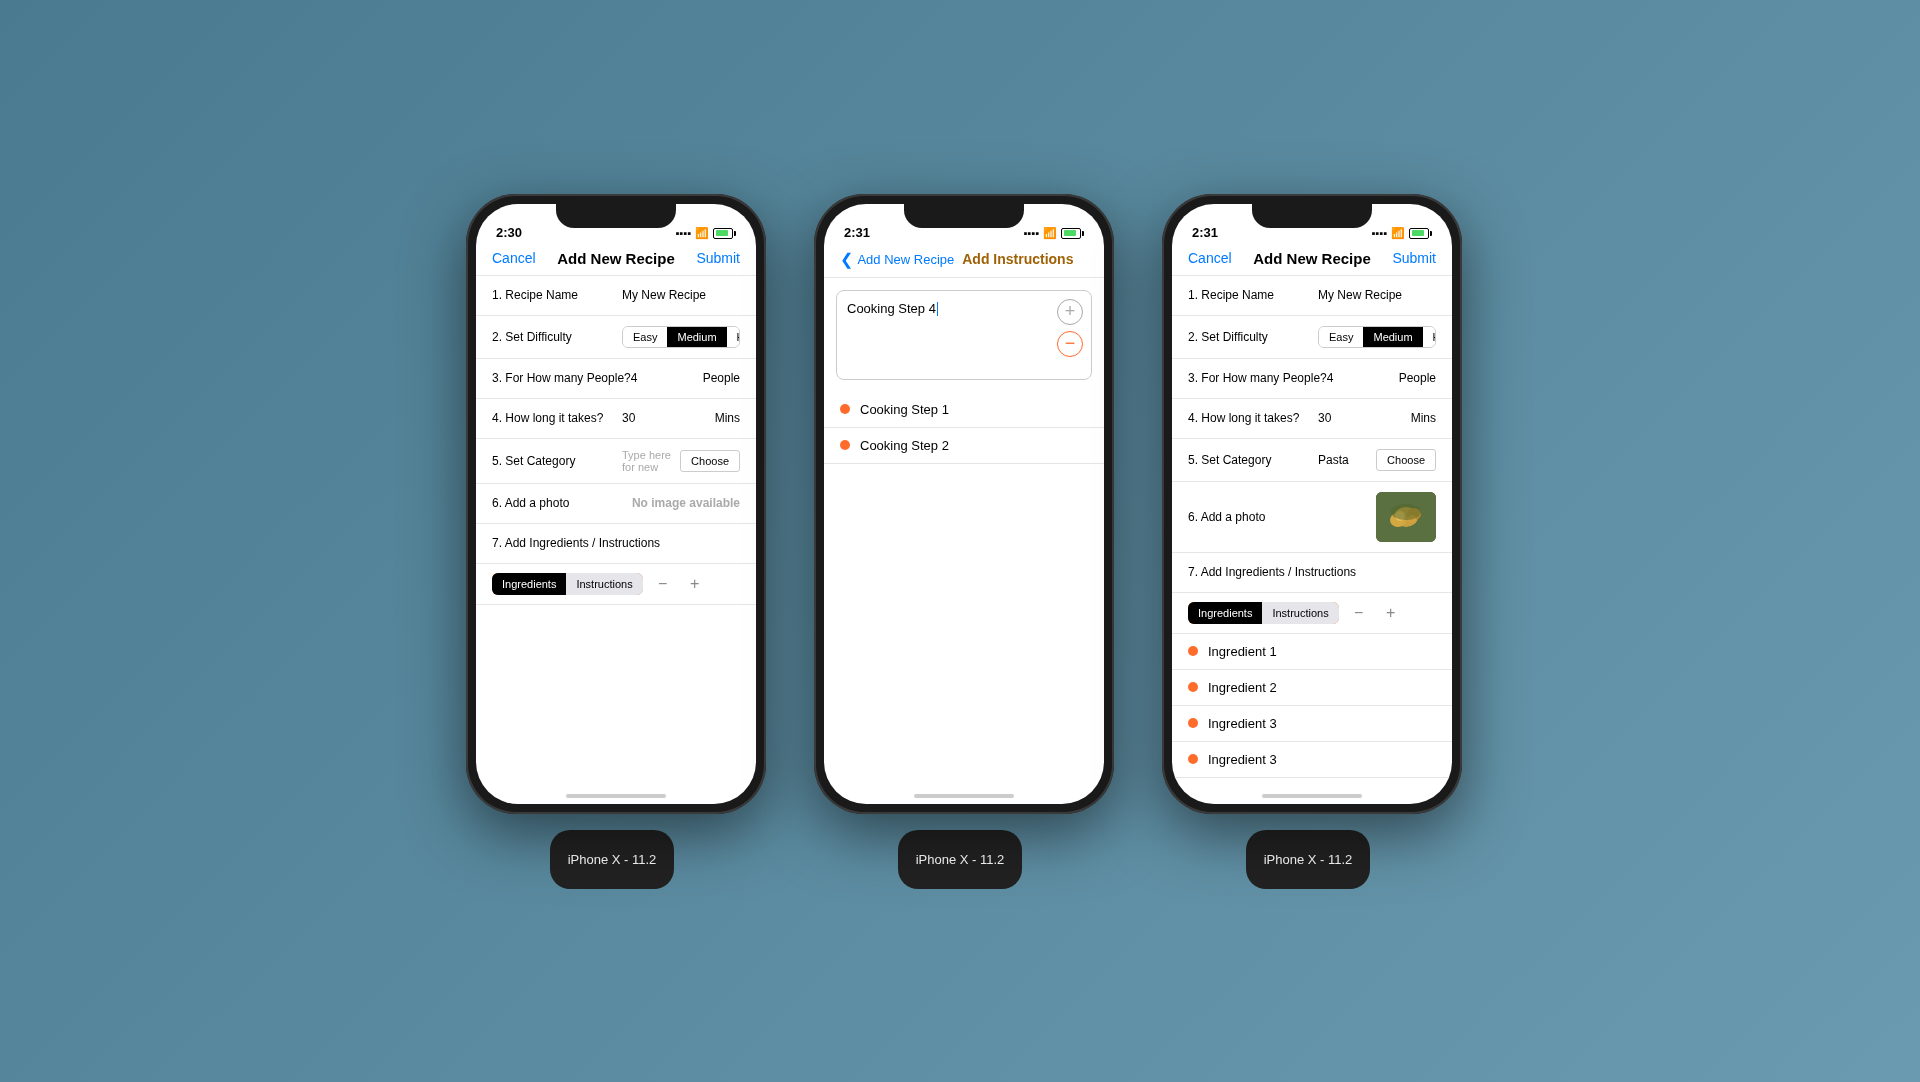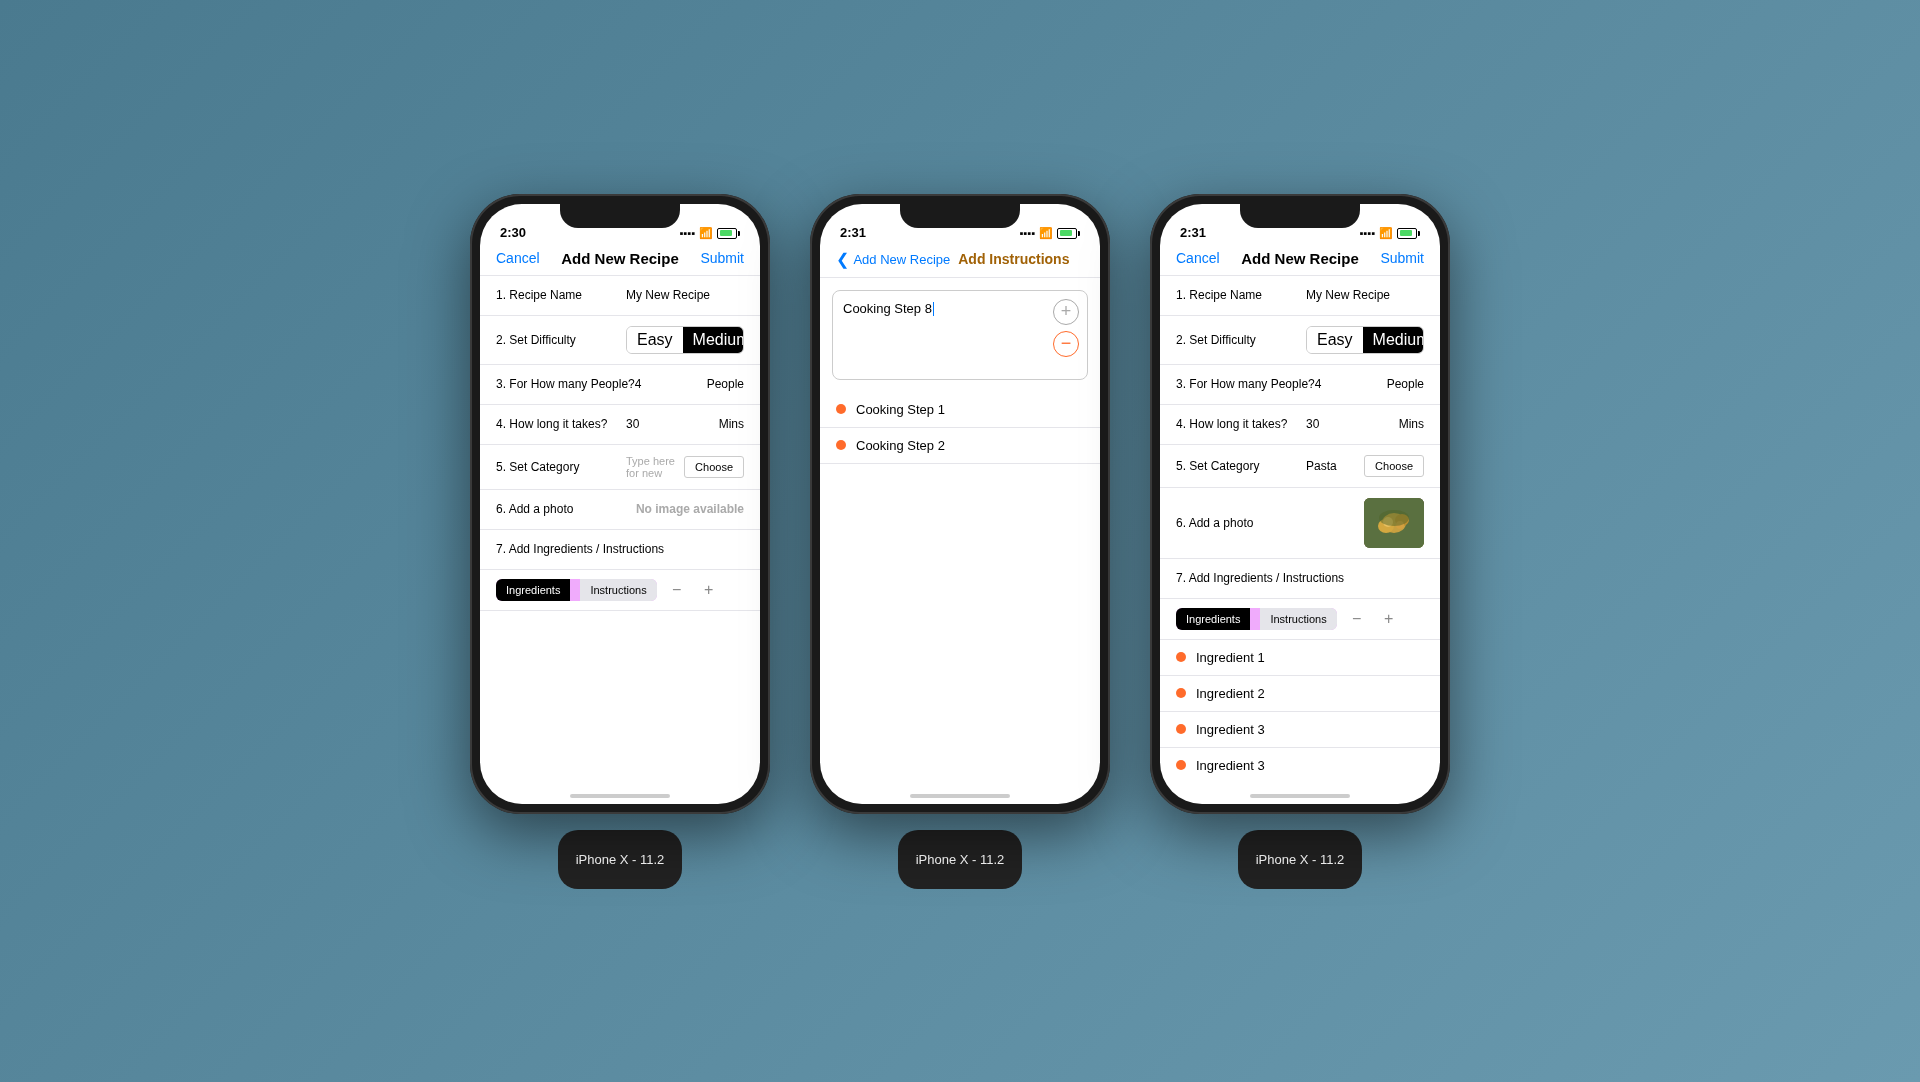--- a/index.html
+++ b/index.html
@@ -32,20 +32,21 @@
     }
 
     .phone-shell {
       width: 300px;
       height: 620px;
       background: #1a1a1a;
       border-radius: 50px;
       padding: 10px;
       box-shadow: 0 20px 60px rgba(0,0,0,0.5), inset 0 0 0 2px #3a3a3a;
       position: relative;
+      margin-left: 8px;
     }
 
     .phone-screen {
       width: 100%;
       height: 100%;
       background: #fff;
       border-radius: 42px;
       overflow: hidden;
       display: flex;
       flex-direction: column;
@@ -184,21 +185,21 @@
     
     .difficulty-group {
       display: flex;
       border: 1px solid #ccc;
       border-radius: 6px;
       overflow: hidden;
     }
 
     .diff-btn {
       padding: 4px 10px;
-      font-size: 16px;
+      font-size: 11px;
       background: #fff;
       border: none;
       cursor: pointer;
       color: #000;
     }
 
     .diff-btn.active {
       background: #000;
       color: #fff;
     }
@@ -254,24 +255,23 @@
     .toggle-row {
       display: flex;
       align-items: center;
       padding: 8px 16px;
       gap: 8px;
       border-bottom: 1px solid #e5e5ea;
     }
 
     .tab-group {
       display: flex;
-      background: #f0abfc;
+      background: #f97316;
       border-radius: 6px;
       overflow: hidden;
-      gap: 10px;
     }
 
     .tab-btn {
       padding: 5px 10px;
       font-size: 11px;
       border: none;
       cursor: pointer;
       background: transparent;
       color: #fff;
     }
@@ -527,21 +527,21 @@
       </div>
 
       <div class="instr-nav">
         <span class="back-arrow">❮</span>
         <span class="back-label">Add New Recipe</span>
         <span class="instr-title">Add Instructions</span>
       </div>
 
       <div class="content">
         <div class="text-input-area">
-          <span>Cooking Step 8</span><span class="text-input-cursor"></span>
+          <span>Cooking Step 4</span><span class="text-input-cursor"></span>
           <div class="input-actions">
             <button class="input-action-btn">+</button>
             <button class="input-action-btn minus">−</button>
           </div>
         </div>
 
         <div class="list-item">
           <div class="orange-dot"></div>
           <span class="list-item-text">Cooking Step 1</span>
         </div>

